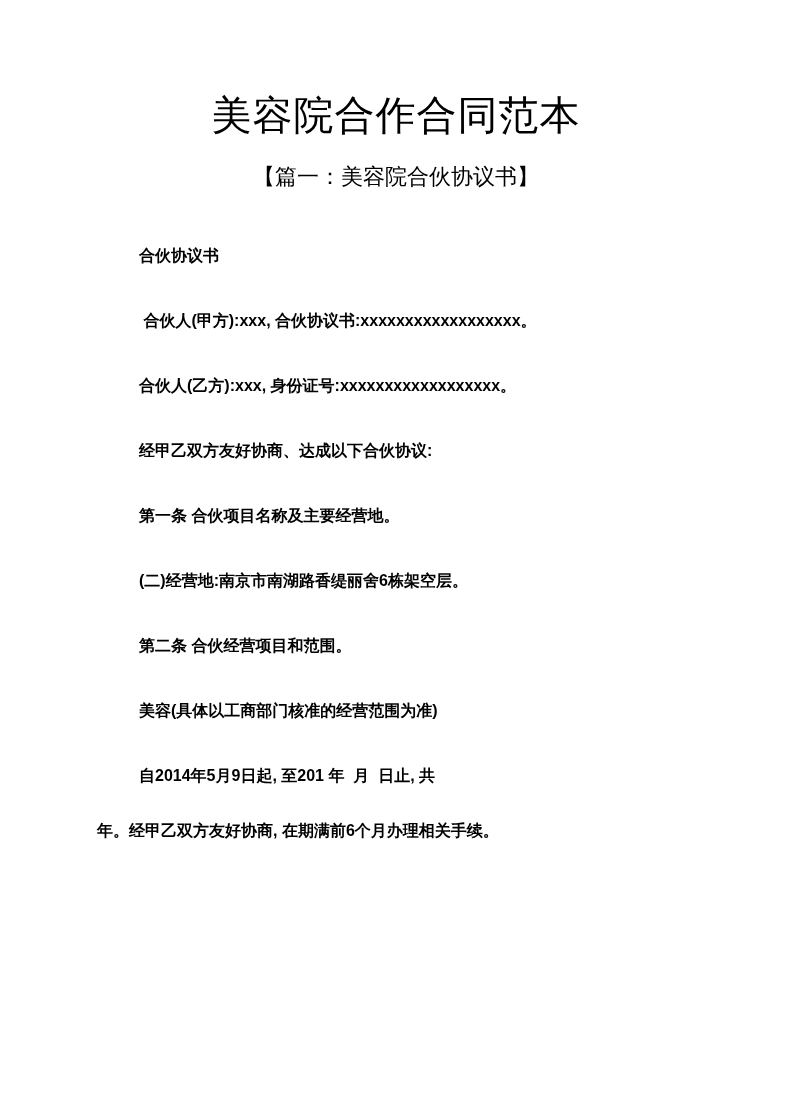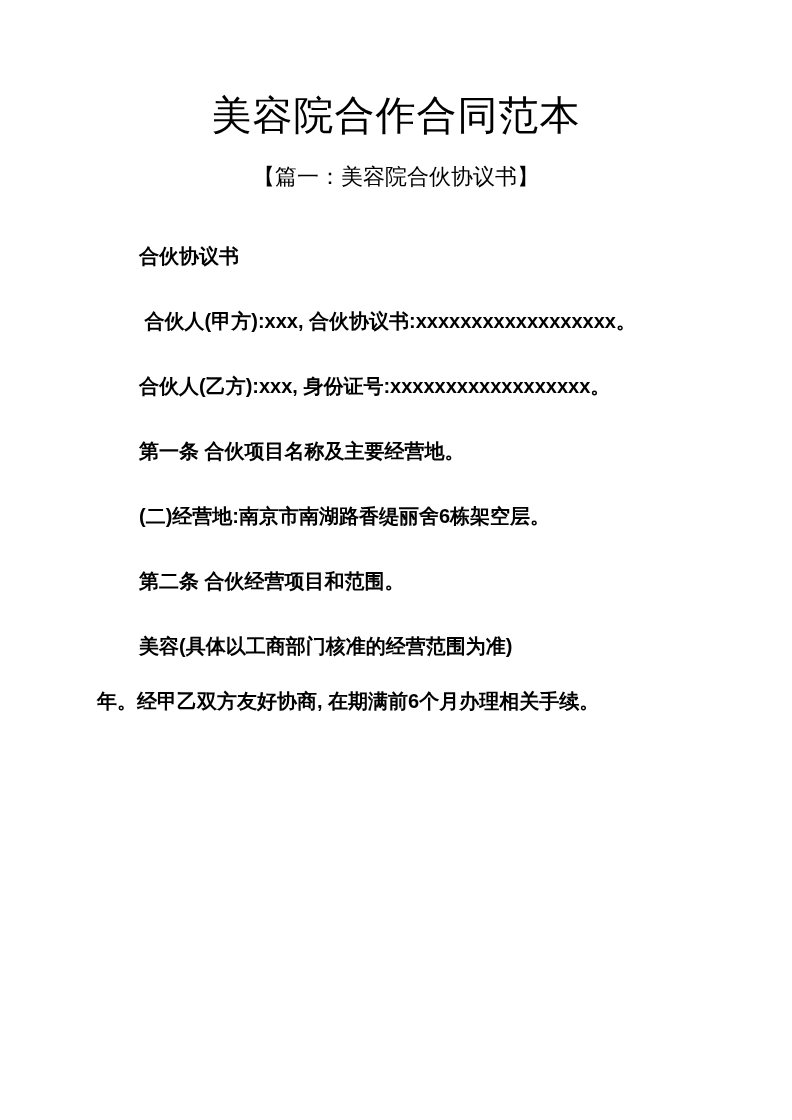--- a/index.html
+++ b/index.html
@@ -29,21 +29,21 @@
     margin: 24px 0 0 0;
     text-align: center;
     font-family: "Liberation Serif", "DejaVu Serif", serif;
     font-size: 22px;
     line-height: 30px;
     font-weight: 400;
   }
   .content {
     margin: 52px 55px 0 97px;
     font-family: "Liberation Sans", "DejaVu Sans", sans-serif;
-    font-size: 20px;
+    font-size: 16px;
     font-weight: 700;
     line-height: 24px;
   }
   .para {
     margin: 0 0 41px 0;
     text-indent: 42px;
     white-space: pre-wrap;
   }
   .para.flush {
     text-indent: 0;
@@ -54,19 +54,21 @@
 <body>
 
 <div class="page">
   <h1 class="doc-title">美容院合作合同范本</h1>
   <h2 class="doc-subtitle">【篇一：美容院合伙协议书】</h2>
 
   <div class="content">
     <p class="para">合伙协议书</p>
     <p class="para"> 合伙人(甲方):xxx, 合伙协议书:xxxxxxxxxxxxxxxxxx。</p>
     <p class="para">合伙人(乙方):xxx, 身份证号:xxxxxxxxxxxxxxxxxx。</p>
+    <p class="para">经甲乙双方友好协商、达成以下合伙协议:</p>
     <p class="para">第一条 合伙项目名称及主要经营地。</p>
     <p class="para">(二)经营地:南京市南湖路香缇丽舍6栋架空层。</p>
     <p class="para">第二条 合伙经营项目和范围。</p>
     <p class="para">美容(具体以工商部门核准的经营范围为准)</p>
+    <p class="para">自2014年5月9日起, 至201 年  月  日止, 共</p>
     <p class="para flush">年。经甲乙双方友好协商, 在期满前6个月办理相关手续。</p>
   </div>
 </div>
 
 </body></html>

